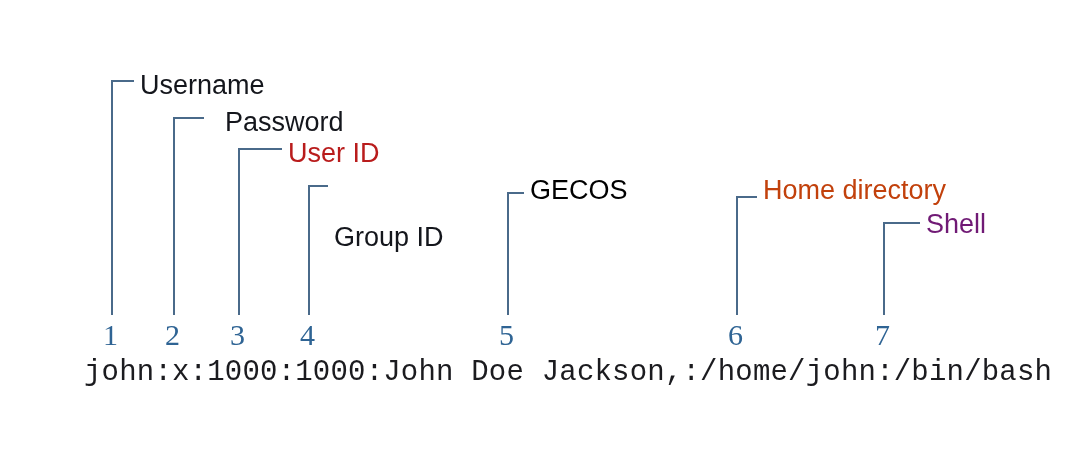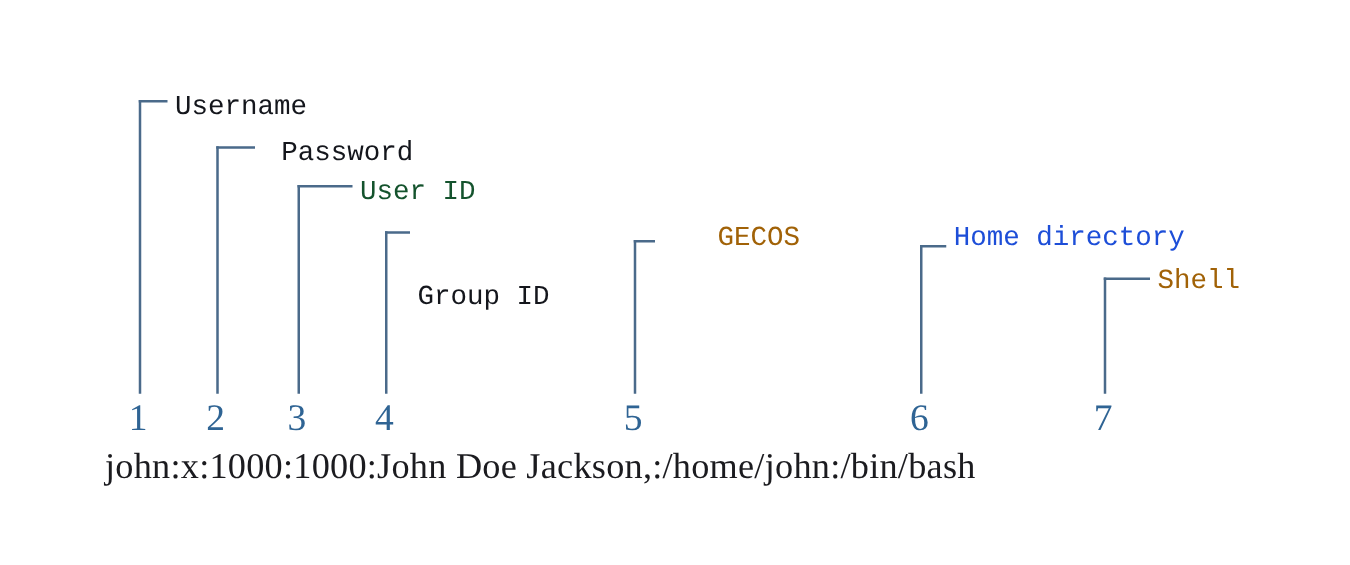--- a/index.html
+++ b/index.html
@@ -34,43 +34,43 @@
     left: 0;
     top: 0;
     height: 2px;
     background: #4a6a8a;
   }
 
   
   .field-label {
     position: absolute;
     color: #14161c;
-    font-family: Liberation Mono, monospace;
-    font-size: 22px;
+    font-family: Liberation Sans, sans-serif;
+    font-size: 27px;
     line-height: 27px;
     white-space: nowrap;
   }
 
   
   .index-number {
     position: absolute;
     color: #2f6494;
     font-family: "Liberation Serif", "DejaVu Serif", serif;
     font-size: 30px;
     line-height: 30px;
     white-space: nowrap;
   }
 
   
   #passwd-line {
     position: absolute;
     left: 84px;
     top: 356px;
     color: #1b1b1f;
-    font-family: Liberation Serif, serif;
+    font-family: Liberation Mono, monospace;
     font-size: 29px;
     line-height: 34px;
     letter-spacing: 0.2px;
     white-space: pre;
   }
 </style>
 </head>
 <body>
 
 <div id="stage">
@@ -102,25 +102,25 @@
       </div>
       <div class="leader" style="left: 883px; top: 222px;">
         <div class="hseg" style="width: 37px; background: rgb(74, 106, 138);"></div>
         <div class="vseg" style="height: 93px; background: rgb(74, 106, 138);"></div>
       </div>
     </div>
 
   <div id="labels">
       <div class="field-label" style="left: 140px; top: 72px; color: rgb(20, 22, 28);">Username</div>
       <div class="field-label" style="left: 210px; top: 109px; color: rgb(20, 22, 28); margin-left: 15px;">Password</div>
-      <div class="field-label" style="left: 288px; top: 140px; color: #14532d; text-align: right;">User ID</div>
+      <div class="field-label" style="left: 288px; top: 140px; color: #b91c1c; text-align: right;">User ID</div>
       <div class="field-label" style="left: 334px; top: 177px; color: rgb(20, 22, 28); margin-top: 47px;">Group ID</div>
-      <div class="field-label" style="left: 530px; top: 177px; color: #a16207; margin-left: 44px;">GECOS</div>
-      <div class="field-label" style="left: 763px; top: 177px; color: #1d4ed8;">Home directory</div>
-      <div class="field-label" style="left: 926px; top: 211px; color: #a16207;">Shell</div>
+      <div class="field-label" style="left: 530px; top: 177px; color: #000000;">GECOS</div>
+      <div class="field-label" style="left: 763px; top: 177px; color: #c2410c;">Home directory</div>
+      <div class="field-label" style="left: 926px; top: 211px; color: #701a75;">Shell</div>
     </div>
 
   <div id="numbers">
       <div class="index-number" style="left: 103px; top: 320px; color: rgb(47, 100, 148);">1</div>
       <div class="index-number" style="left: 165px; top: 320px; color: rgb(47, 100, 148);">2</div>
       <div class="index-number" style="left: 230px; top: 320px; color: rgb(47, 100, 148);">3</div>
       <div class="index-number" style="left: 300px; top: 320px; color: rgb(47, 100, 148);">4</div>
       <div class="index-number" style="left: 499px; top: 320px; color: rgb(47, 100, 148);">5</div>
       <div class="index-number" style="left: 728px; top: 320px; color: rgb(47, 100, 148);">6</div>
       <div class="index-number" style="left: 875px; top: 320px; color: rgb(47, 100, 148);">7</div>

